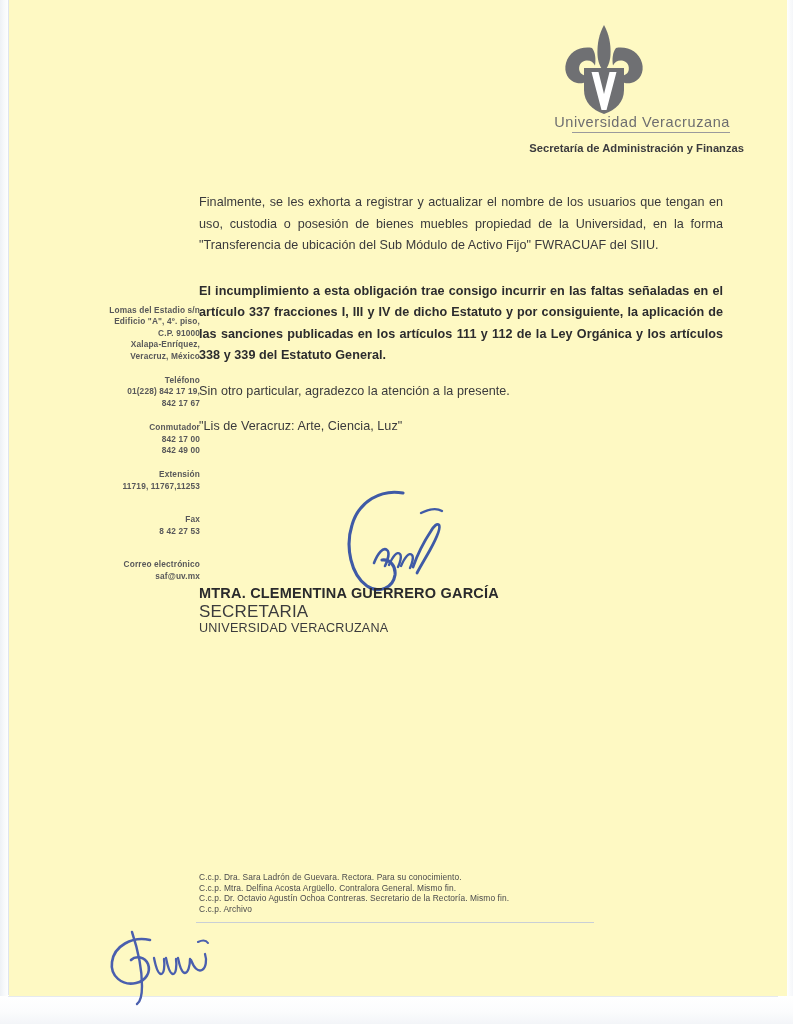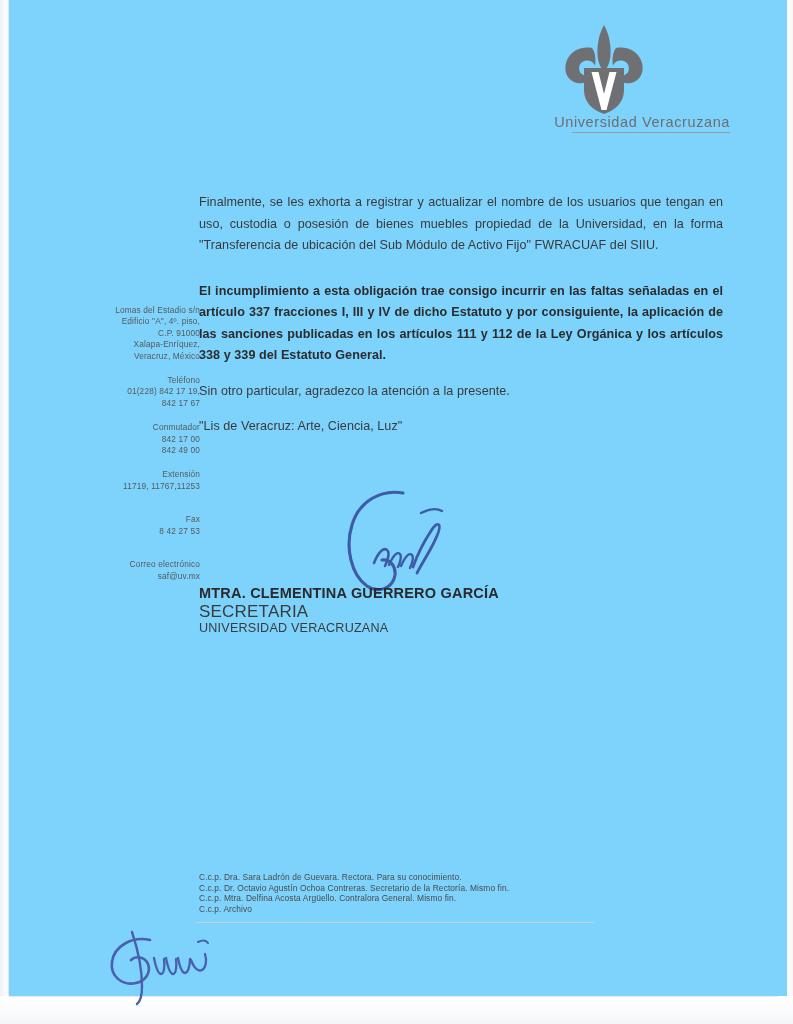--- a/index.html
+++ b/index.html
@@ -8,21 +8,21 @@
     padding: 0;
     background: #ffffff;
   }
   body {
     font-family: "Liberation Sans", sans-serif;
   }
   #page {
     position: relative;
     width: 793px;
     height: 1024px;
-    background: #7dd3fc;
+    background: #fef9c3;
     overflow: hidden;
   }
   
   .scan-edge-left {
     position: absolute;
     left: 0; top: 0;
     width: 9px; height: 1024px;
     background: linear-gradient(to right, #eef1f5 0%, #f7f9fb 45%, #ffffff 100%);
   }
   .scan-edge-left-line {
@@ -103,21 +103,21 @@
     width: 140px;
     text-align: right;
     font-family: "Liberation Sans", sans-serif;
     font-size: 8.3px;
     line-height: 11.4px;
     color: #58585a;
     letter-spacing: 0.15px;
   }
   .sb-group { margin-bottom: 13px; }
   .sb-group:last-child { margin-bottom: 0; }
-  .sb-line { display: block; white-space: nowrap; }
+  .sb-line { display: block; white-space: nowrap; font-weight: bold; }
 
   
   .body-col {
     position: absolute;
     left: 199px;
     top: 192px;
     width: 524px;
   }
   p.para {
     margin: 0 0 24px 0;
@@ -239,20 +239,21 @@
                    C54 38 54.5 30 58 26 Z"></path>
 
           <path d="M26 46 L66 46 L66 68 C66 80 58 88 46 92 C34 88 26 80 26 68 Z"></path>
         </g>
 
         <path d="M33.5 50 L40.5 50 L46 72 L51.5 50 L58.5 50 L48.5 88 L43.5 88 Z" fill="#ffffff"></path>
       </svg>
     </span>
     <span class="uv-wordmark">Universidad  Veracruzana</span>
     <span class="uv-rule"></span>
+    <span class="dept-line">Secretaría de Administración y Finanzas</span>
   </div>
 
   <div class="sidebar">
     <div class="sb-group">
       <span class="sb-line">Lomas del Estadio s/n</span>
       <span class="sb-line">Edificio "A", 4º. piso,</span>
       <span class="sb-line">C.P. 91000</span>
       <span class="sb-line">Xalapa-Enríquez,</span>
       <span class="sb-line">Veracruz, México</span>
     </div>
@@ -301,22 +302,22 @@
   </svg>
 
   <div class="signer-block">
     <span class="signer-name">MTRA. CLEMENTINA GUERRERO GARCÍA</span>
     <span class="signer-role">SECRETARIA</span>
     <span class="signer-org">UNIVERSIDAD VERACRUZANA</span>
   </div>
 
   <div class="ccp-block">
     <span class="ccp-line">C.c.p. Dra. Sara Ladrón de Guevara. Rectora. Para su conocimiento.</span>
+    <span class="ccp-line">C.c.p. Mtra. Delfina Acosta Argüello. Contralora General. Mismo fin.</span>
     <span class="ccp-line">C.c.p. Dr. Octavio Agustín Ochoa Contreras. Secretario de la Rectoría. Mismo fin.</span>
-    <span class="ccp-line">C.c.p. Mtra. Delfina Acosta Argüello. Contralora General. Mismo fin.</span>
     <span class="ccp-line">C.c.p.  Archivo</span>
   </div>
   <div class="ccp-rule"></div>
 
   <svg class="sig-bottom" viewBox="0 0 135 80">
     <g fill="none" stroke="#4a5fae" stroke-linecap="round" stroke-linejoin="round">
       <path d="M52 12 C34 8 16 18 14 34 C12 48 24 58 38 55 C48 53 53 44 50 36
                C47 29 38 27 33 32" stroke-width="2.6"></path>
       <path d="M34 4 C40 22 44 42 44 58 C44 68 42 74 39 76" stroke-width="2.4"></path>
       <path d="M56 30 C58 40 60 46 63 46 C66 46 67 38 66 31" stroke-width="2.3"></path>

